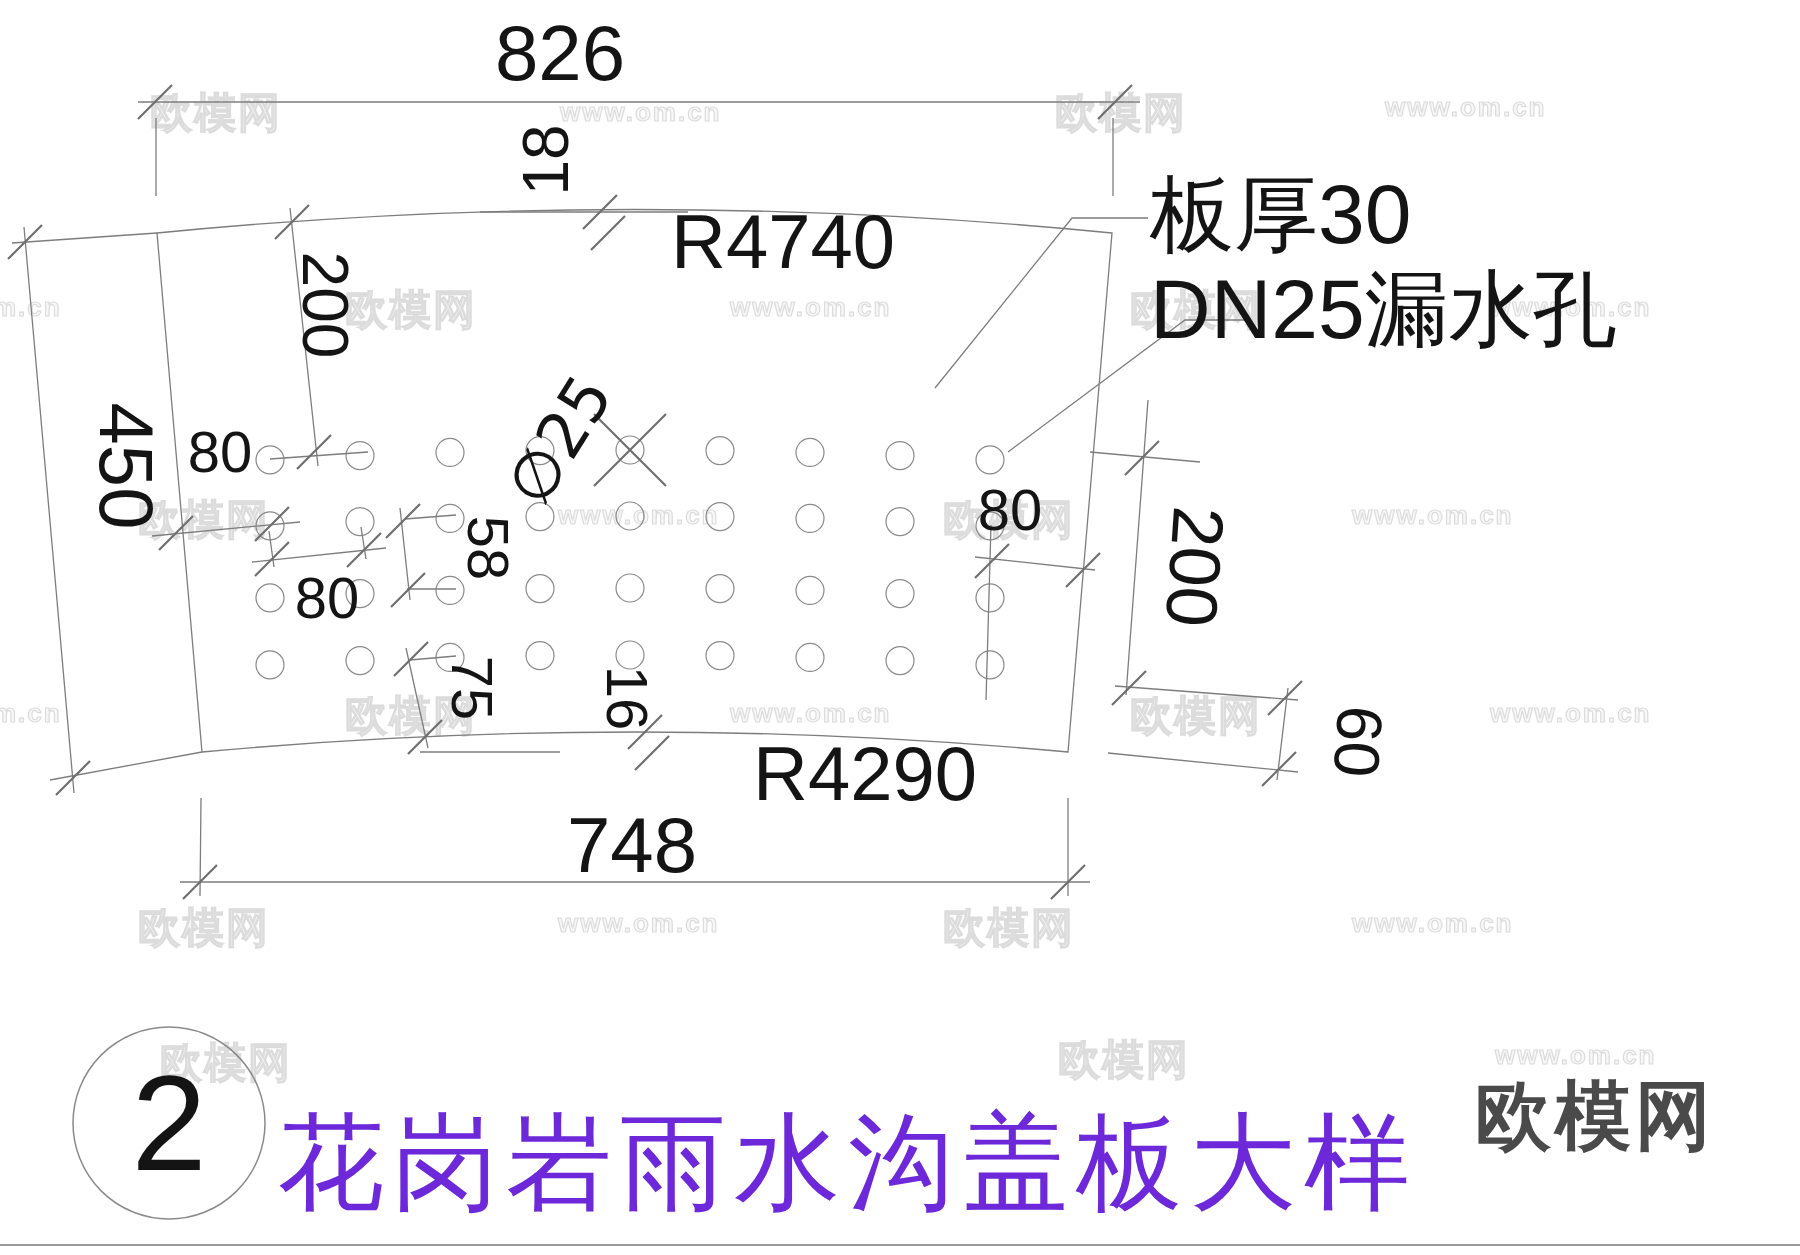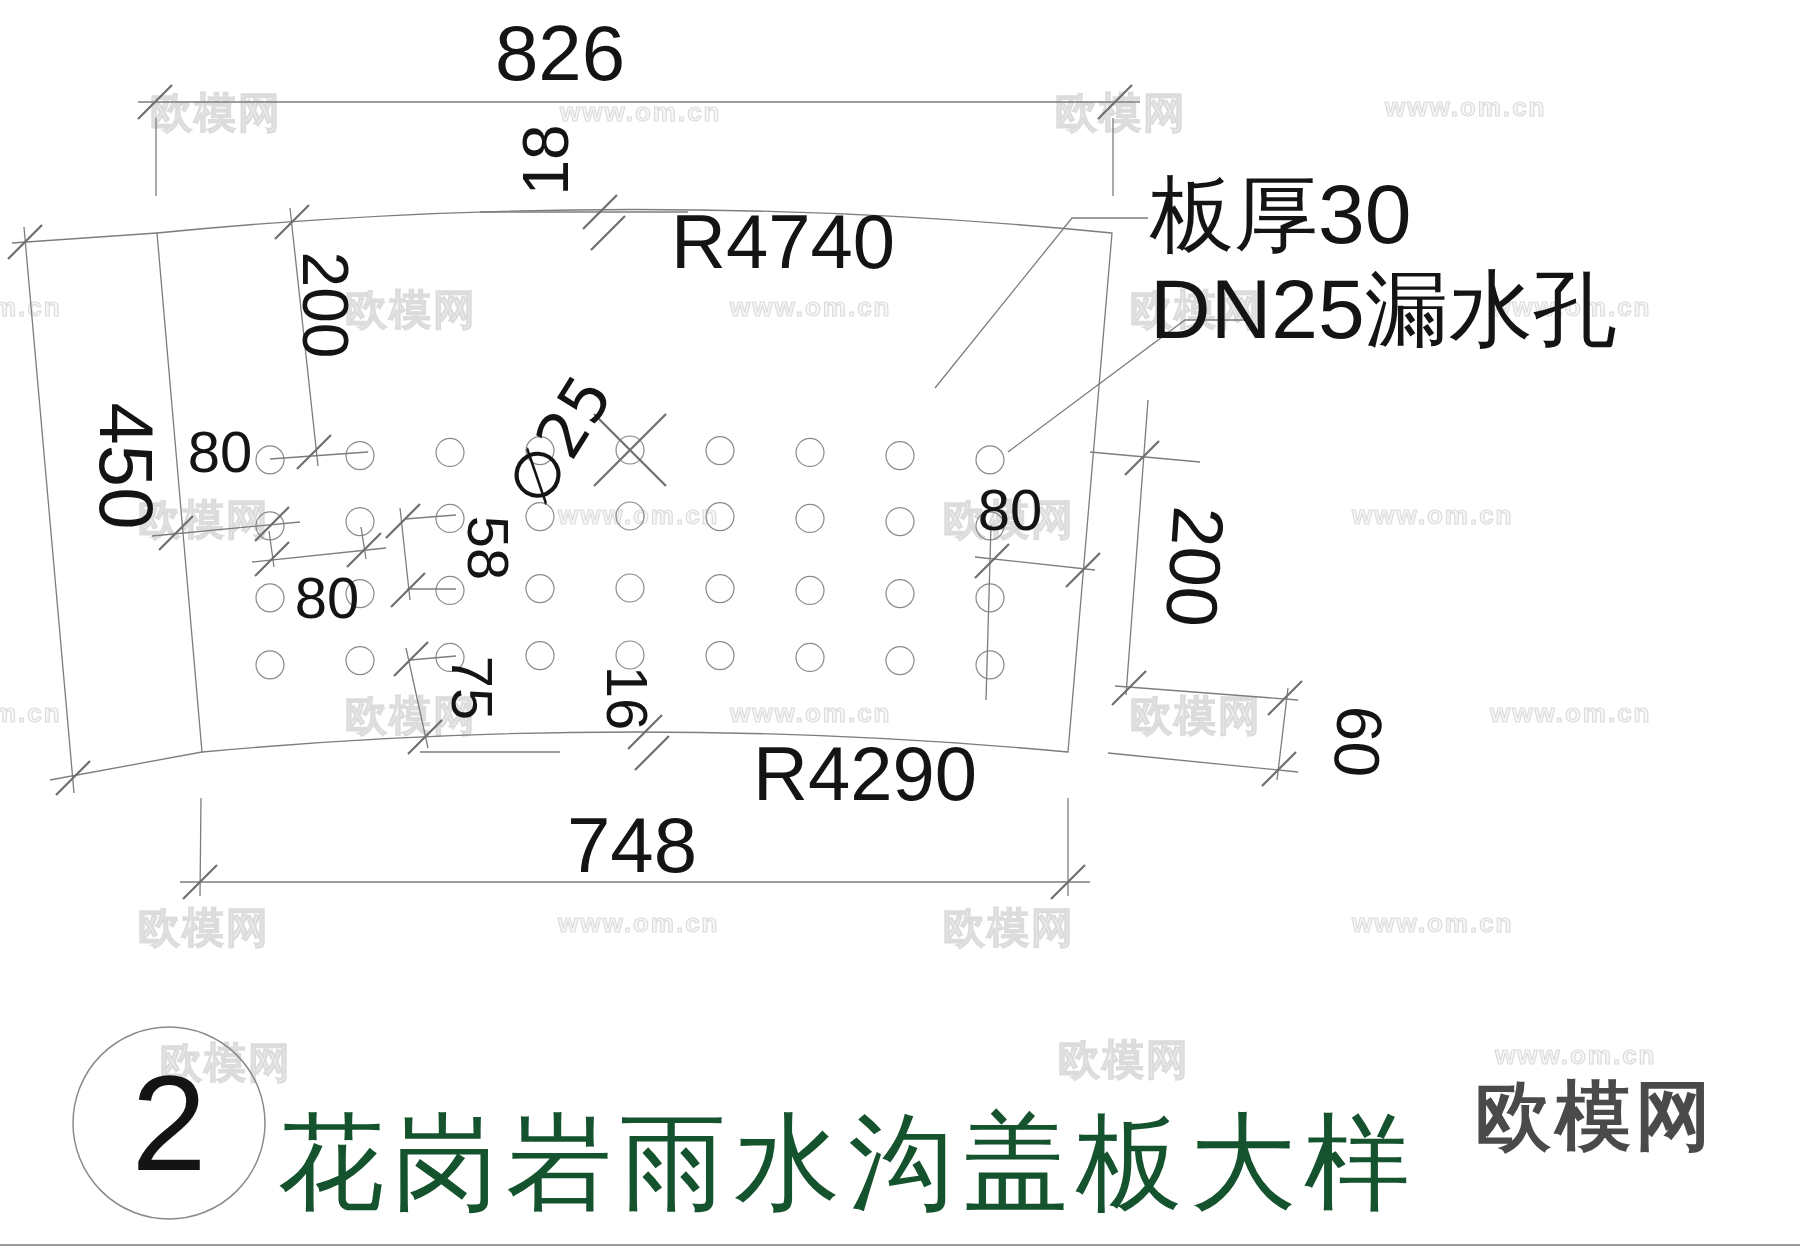--- a/index.html
+++ b/index.html
@@ -15,21 +15,21 @@
   text{fill:#141414;font-family:"Liberation Sans", sans-serif;}
   .phi{font-family:"DejaVu Sans", sans-serif;}
   .wm-layer{position:absolute;left:0;top:0;width:1800px;height:1255px;pointer-events:none;}
   .wm{
     position:absolute;white-space:nowrap;font-weight:bold;letter-spacing:2px;
     color:rgba(0,0,0,0.03);
     -webkit-text-stroke:1.2px #dcdcdc;
   }
   .title-text{
     position:absolute;left:278px;top:1092px;font-size:106px;letter-spacing:8px;
-    color:#14532d;font-weight:500;white-space:nowrap;
+    color:#6d28d9;font-weight:500;white-space:nowrap;
   }
   .site-logo{
     position:absolute;left:1475px;top:1066px;font-size:76px;font-weight:bold;
     color:#4a4a4a;white-space:nowrap;letter-spacing:4px;
   }
 </style>
 </head>
 <body>
 
 <div class="wm-layer">

